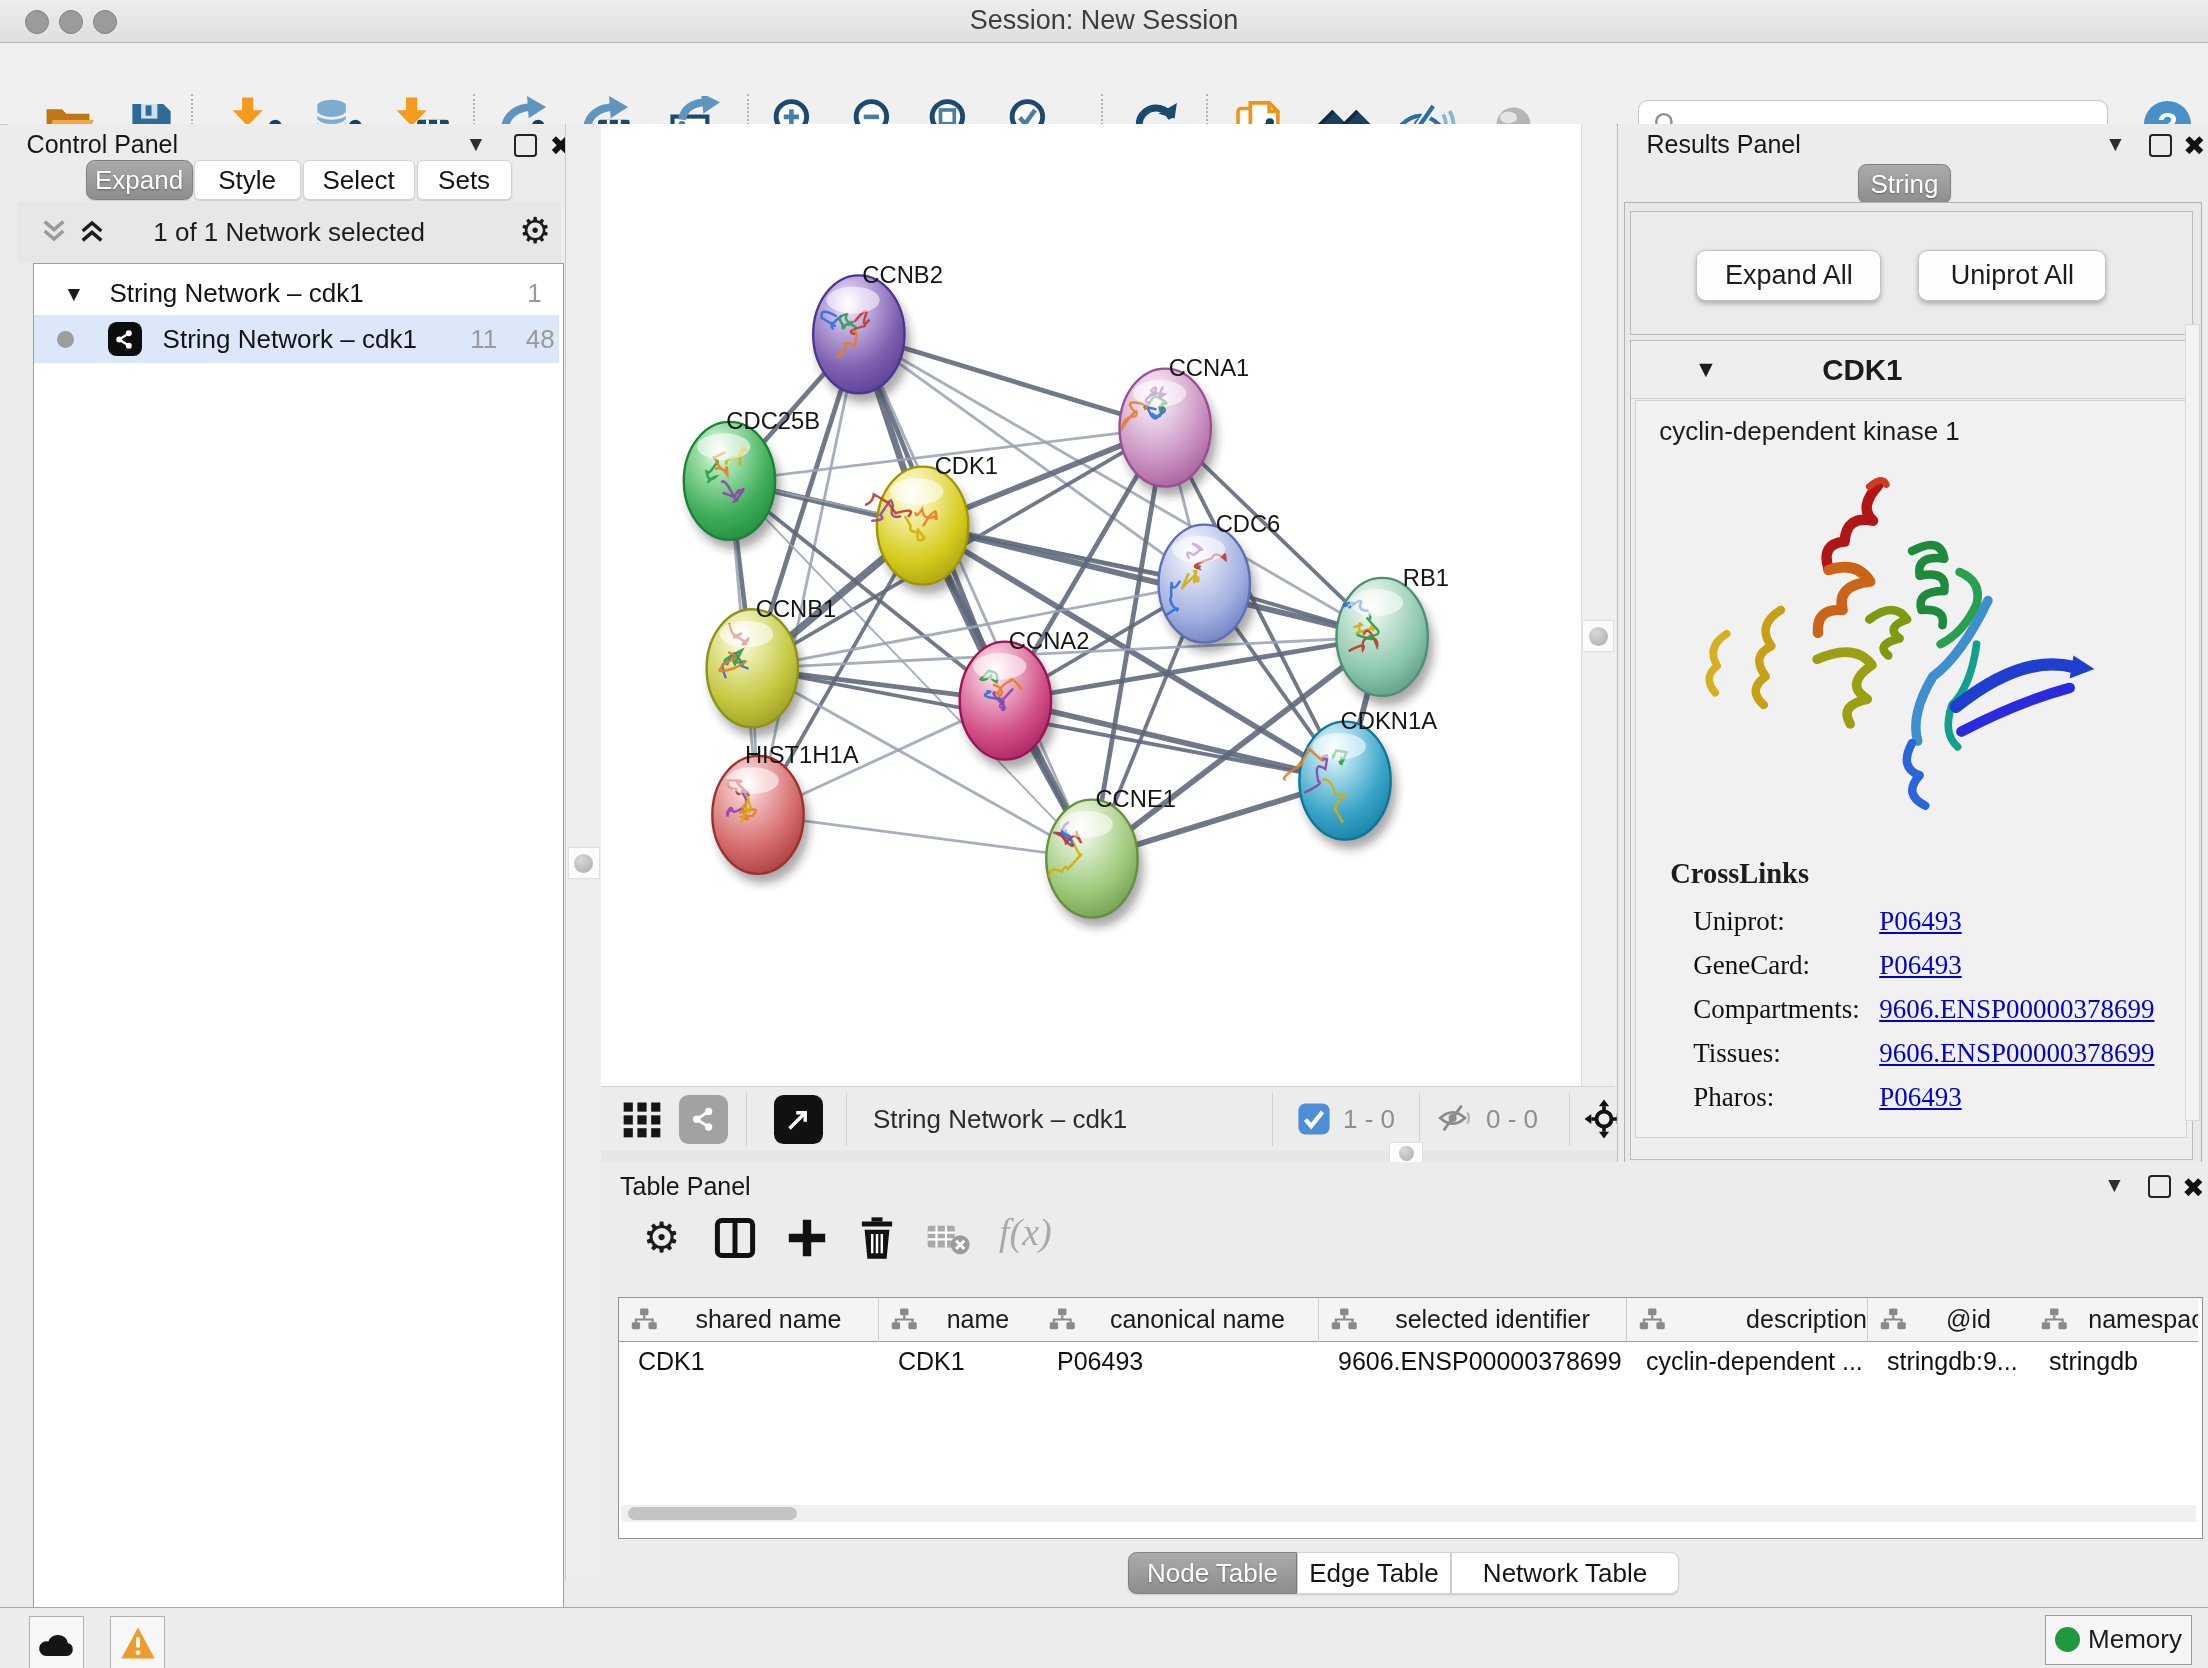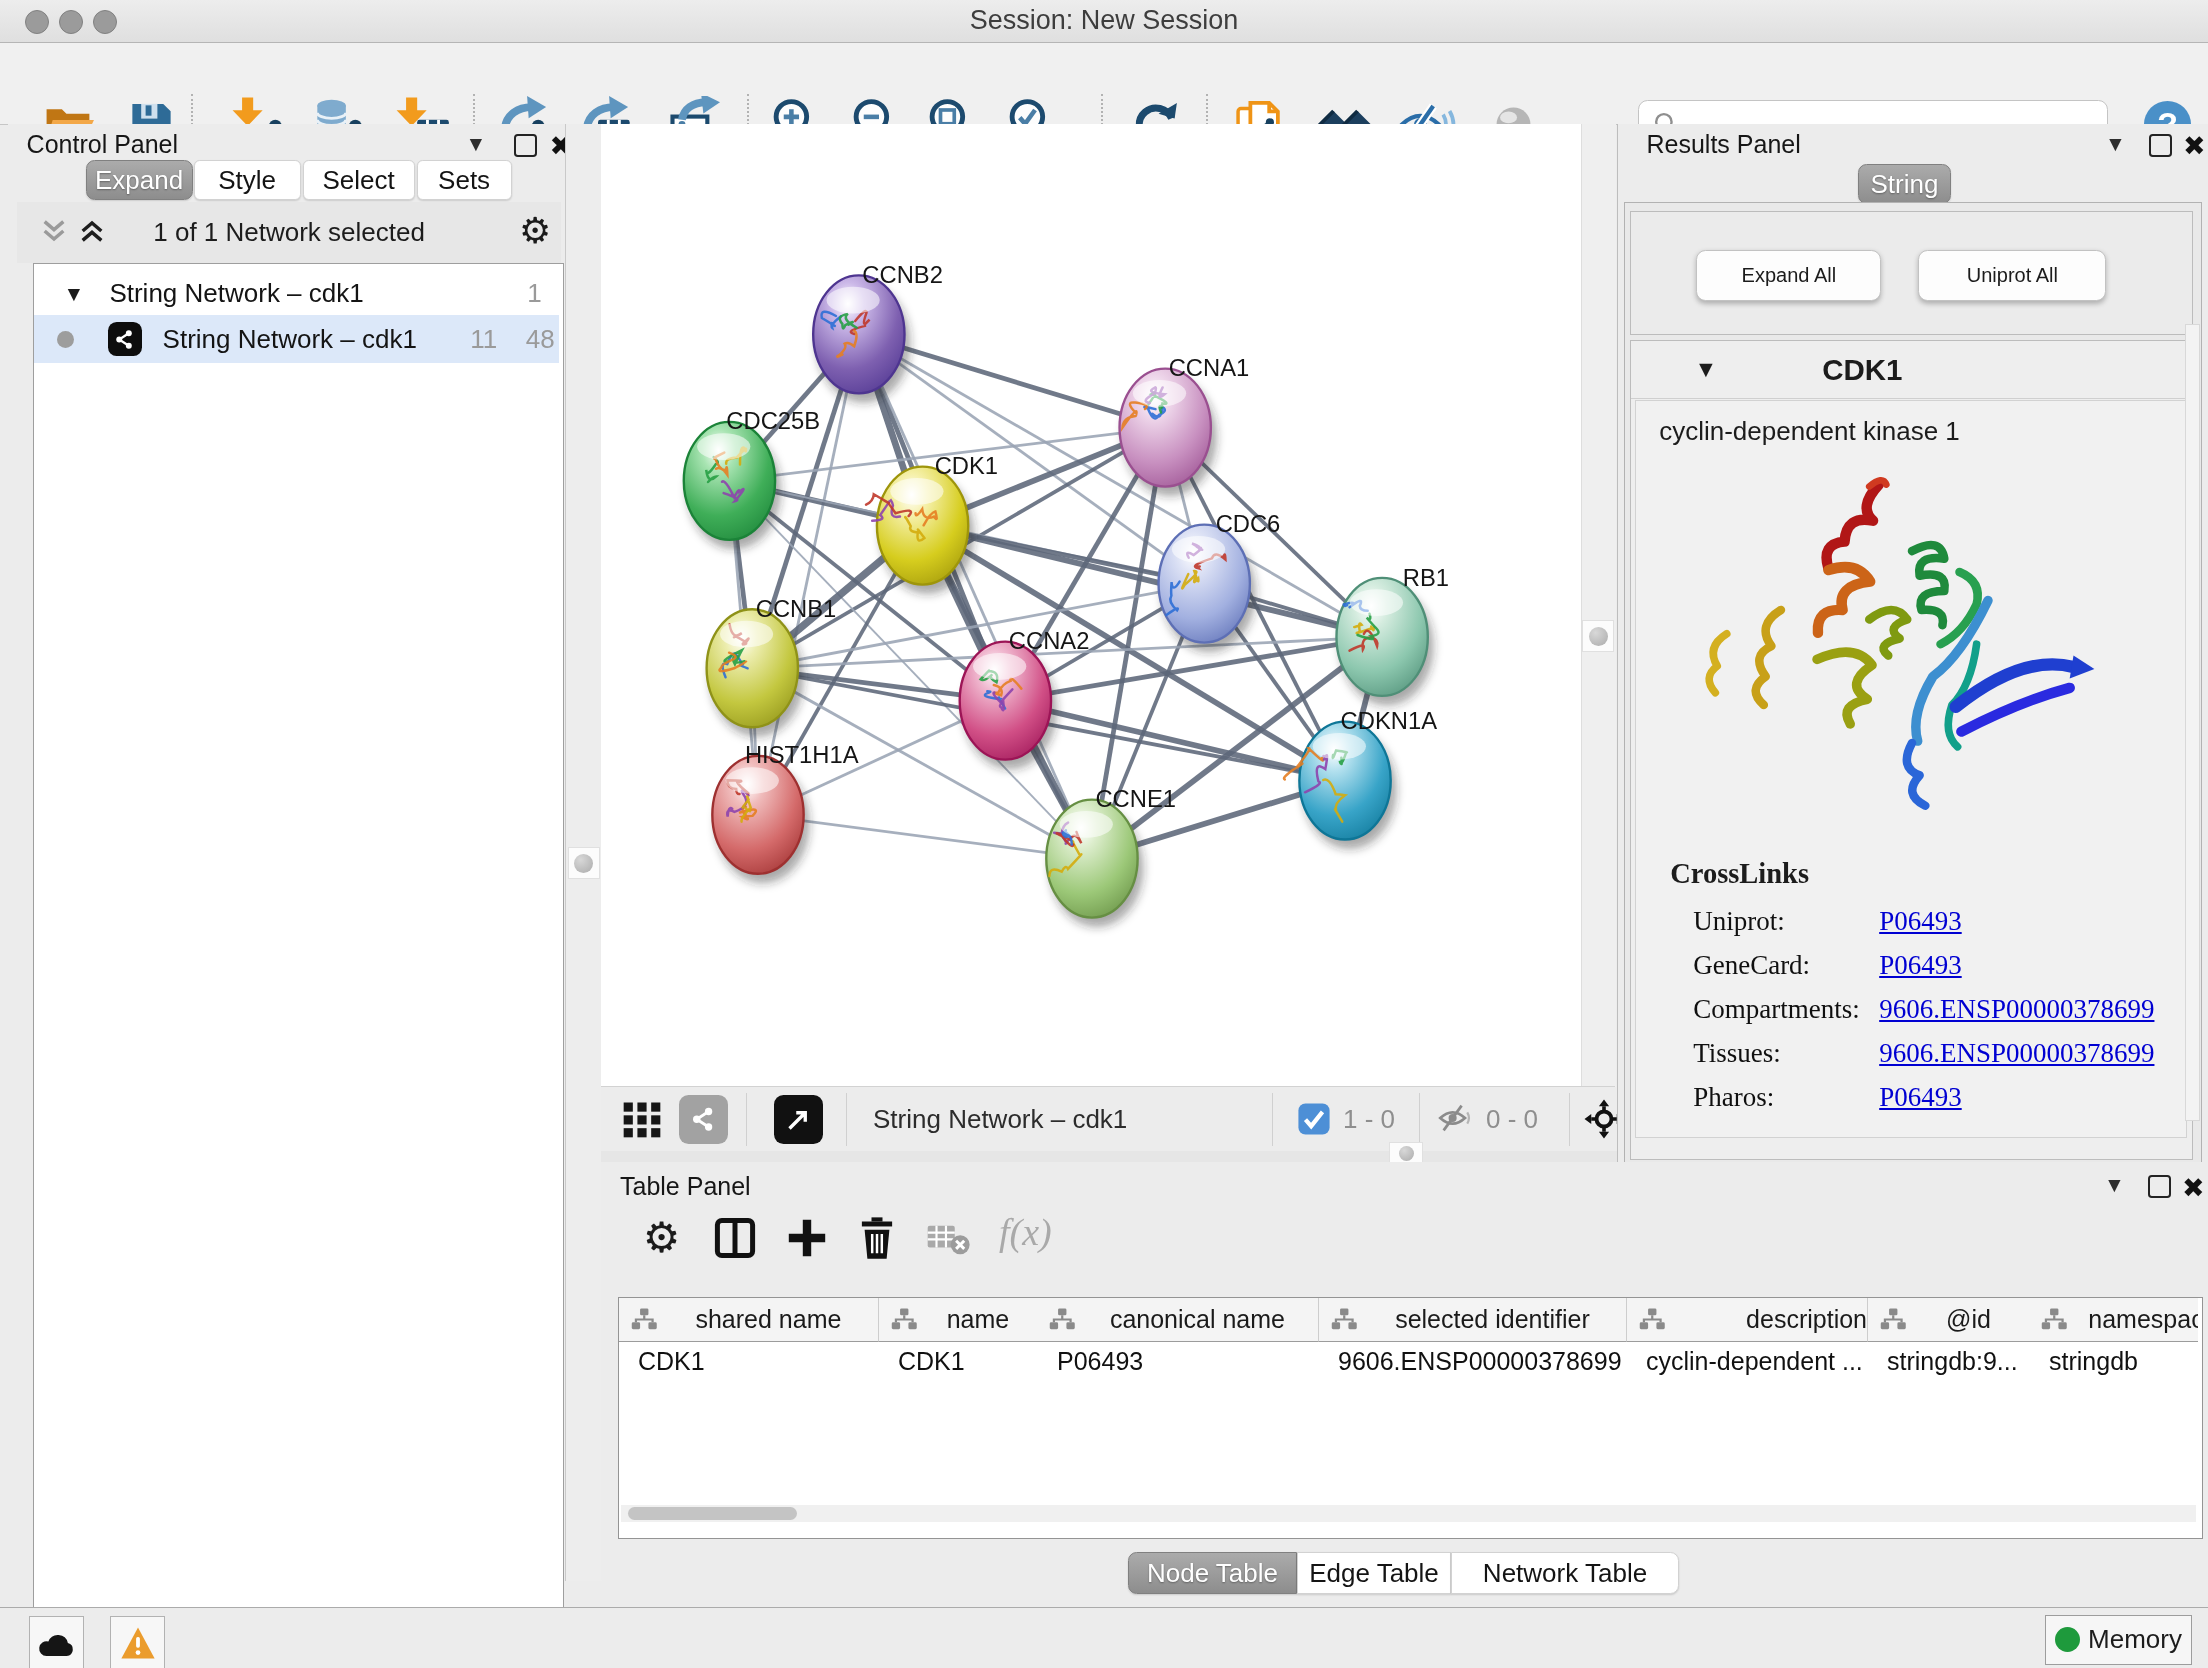--- a/index.html
+++ b/index.html
@@ -52,21 +52,21 @@
   
   .viewbar{left:601px;top:1086px;width:1014px;height:65px;background:#ececec;border-top:1px solid #d2d2d2;}
   .vbicon{display:flex;align-items:center;justify-content:center;}
   .vbdiv{height:53px;border-left:1.9px solid #d0d0d0;width:0;top:5.7px;}
   .vbtitle{font-size:26px;color:#2c2c2c;}
   .vbcount{font-size:26px;color:#8e8e8e;}
   .hsplit{left:601px;top:1151px;width:1607px;height:11.4px;background:#e6e6e6;}
   
   .rpanel{left:1617px;top:124px;width:592px;height:1039px;background:#ececec;border-left:1px solid #bdbdbd;}
   .rbigbox{left:5.7px;top:78px;width:576px;height:963px;background:#e9e9e9;border:1.9px solid #b2b2b2;}
-  .rbtn{background:#fdfdfd;border:1px solid #c2c2c2;border-radius:9.5px;font-size:20px;
+  .rbtn{background:#fdfdfd;border:1px solid #c2c2c2;border-radius:9.5px;font-size:27px;
         display:flex;align-items:center;justify-content:center;box-shadow:0 2.9px 4.8px rgba(0,0,0,0.25);text-align:center;}
   .sectionhead{font-size:29.5px;font-weight:bold;}
   .serif{font-family:"Liberation Serif","DejaVu Serif",serif;}
   .xl-row{display:flex;height:44px;align-items:center;}
   .xl-label{width:186px;font-size:27px;color:#101010;}
   .xl-value{font-size:27px;color:#0000d2;text-decoration:underline;}
   .rscroll{left:567px;top:200px;width:13.3px;height:795px;background:#f3f3f3;border:1px solid #d8d8d8;}
   
   .tpanel{left:601px;top:1162px;width:1607px;height:418px;background:#ececec;}
   .tptoolbtn{width:53px;height:53px;display:flex;align-items:center;justify-content:center;}

